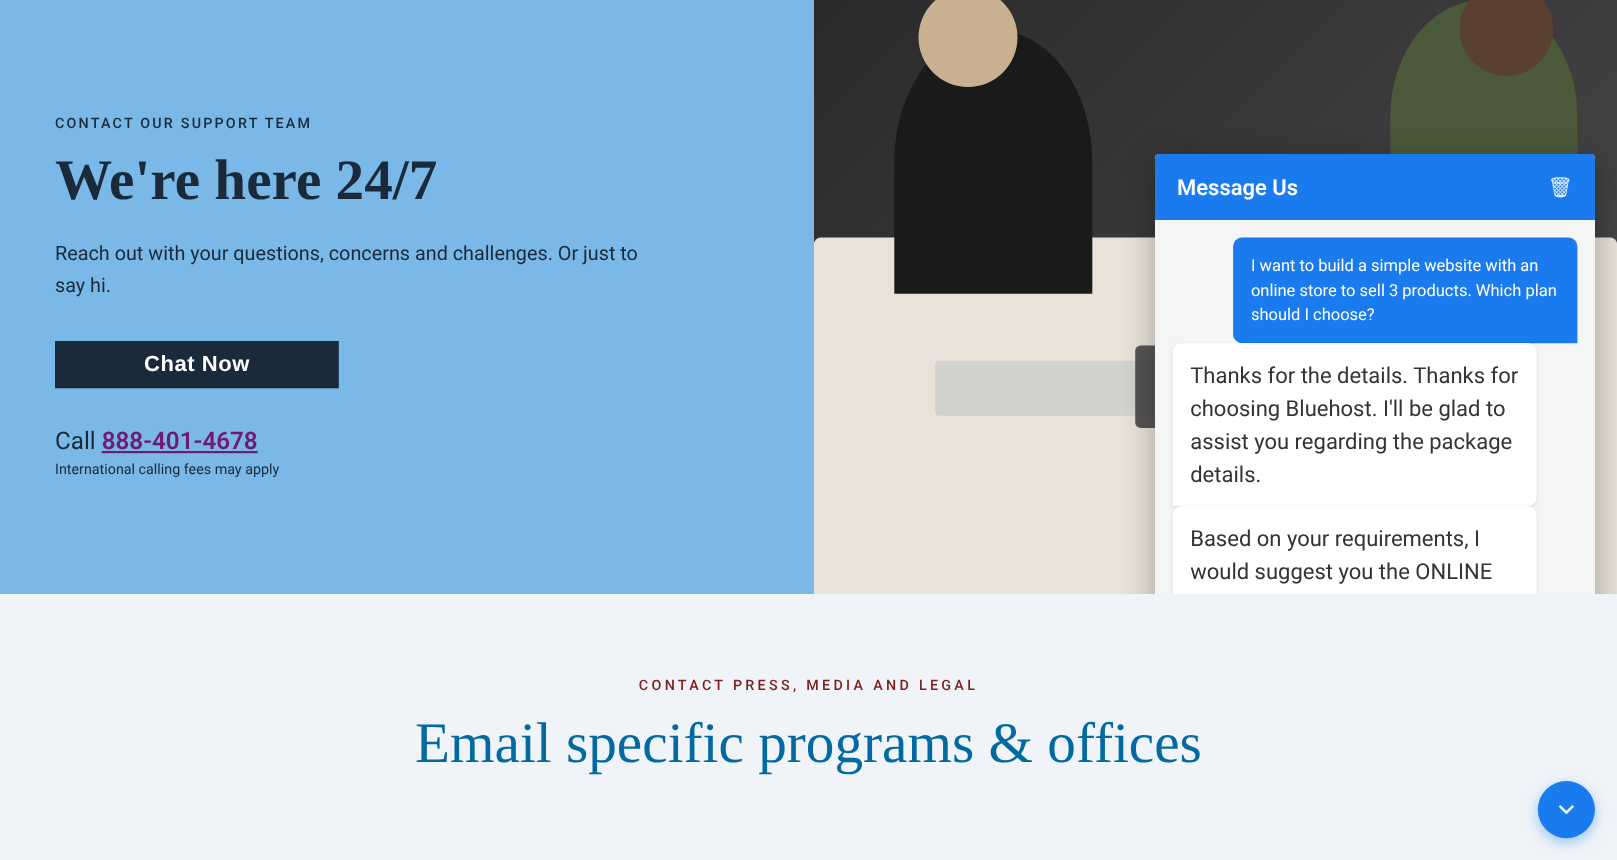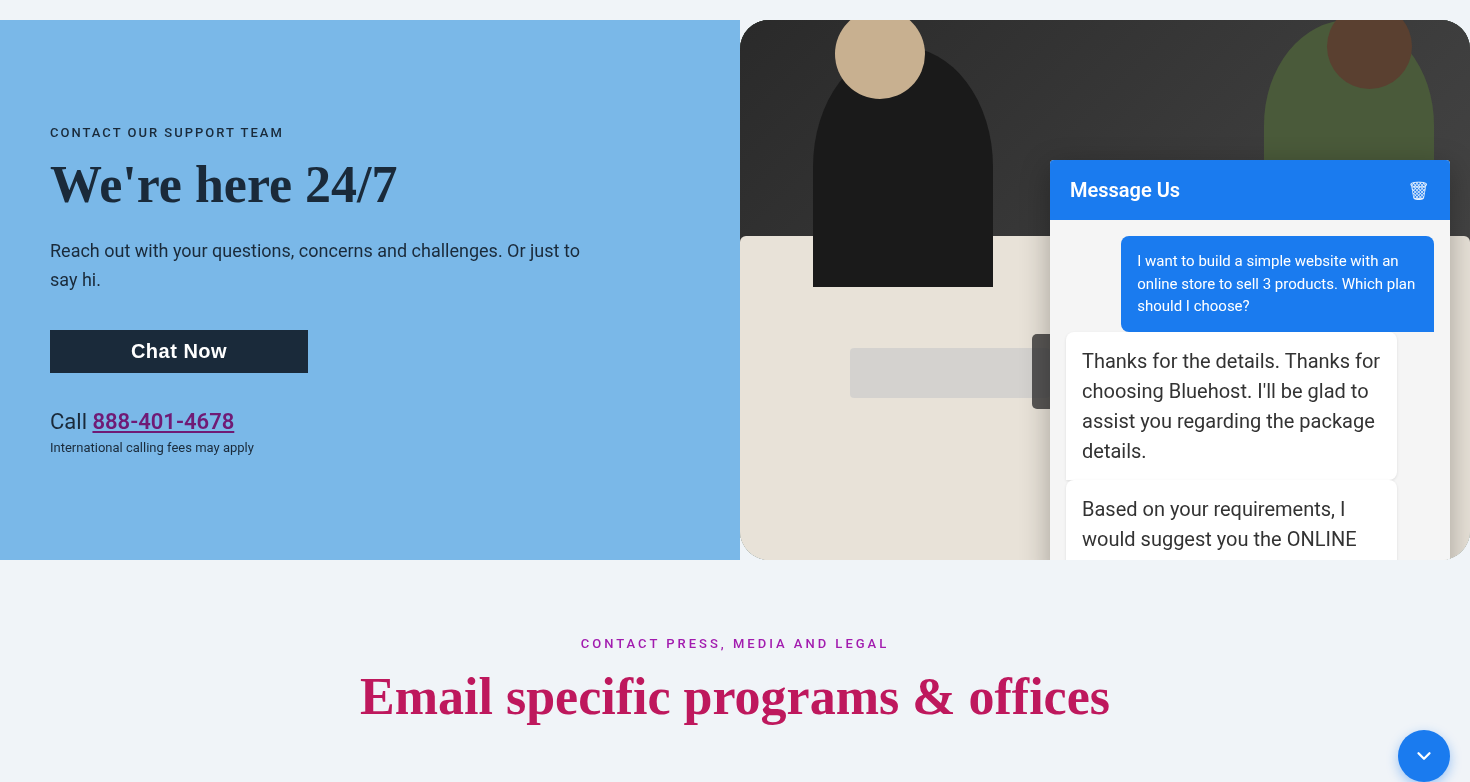--- a/index.html
+++ b/index.html
@@ -9,21 +9,20 @@
       height: 782px;
       overflow: hidden;
       background: #f0f4f8;
     }
 
     
     .top-section {
       display: flex;
       height: 540px;
       position: relative;
-      margin-top: 20px;
     }
 
     .left-panel {
       width: 740px;
       background: #7ab8e8;
       padding: 40px 50px;
       display: flex;
       flex-direction: column;
       justify-content: center;
     }
@@ -88,21 +87,20 @@
       font-size: 13px;
       color: #1a2a3a;
       margin-top: 6px;
     }
 
     .right-panel {
       flex: 1;
       background: #14532d;
       position: relative;
       overflow: hidden;
-      border-radius: 29px;
     }
 
     
     .office-photo {
       width: 100%;
       height: 100%;
       background: linear-gradient(135deg, #4a4a4a 0%, #6a6a6a 30%, #888 50%, #999 70%, #aaa 100%);
       position: relative;
     }
 
@@ -179,30 +177,30 @@
       display: flex;
       flex-direction: column;
       align-items: center;
       justify-content: center;
       position: relative;
     }
 
     .press-label {
       font-size: 13px;
       letter-spacing: 3px;
-      color: #a21caf;
+      color: #7f1d1d;
       text-transform: uppercase;
       margin-bottom: 16px;
       font-weight: 500;
     }
 
     .email-heading {
       font-size: 52px;
-      font-weight: 700;
-      color: #be185d;
+      font-weight: 400;
+      color: #0369a1;
       font-family: Georgia, serif;
     }
 
     
     .scroll-btn {
       position: absolute;
       bottom: 20px;
       right: 20px;
       width: 52px;
       height: 52px;

